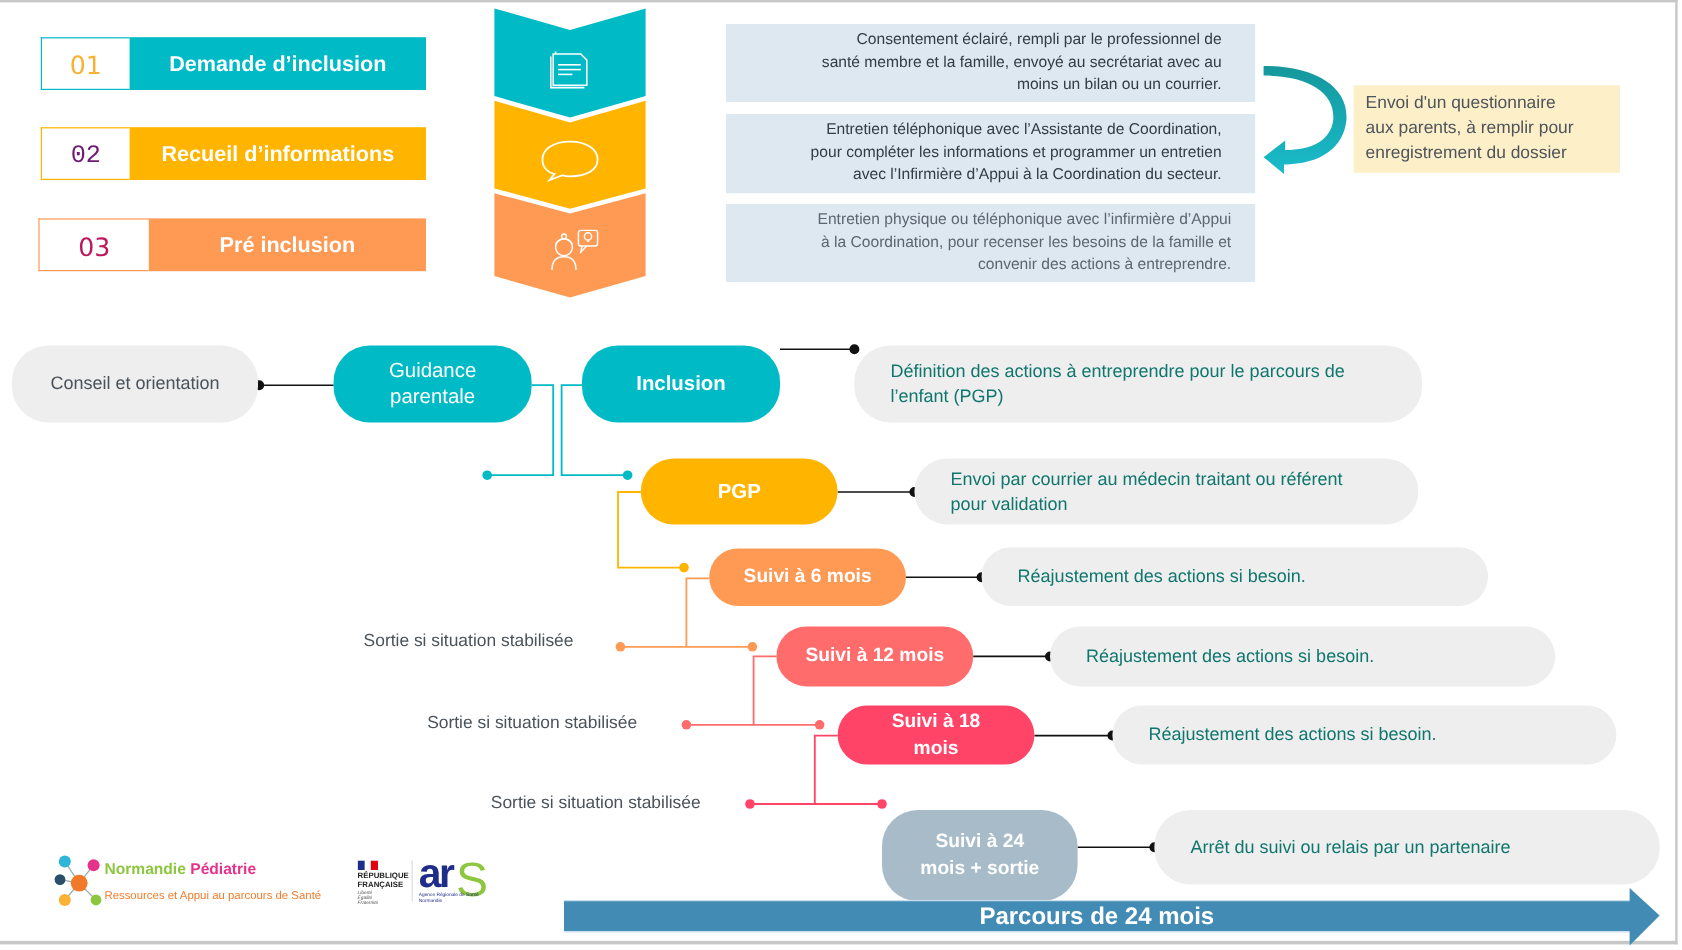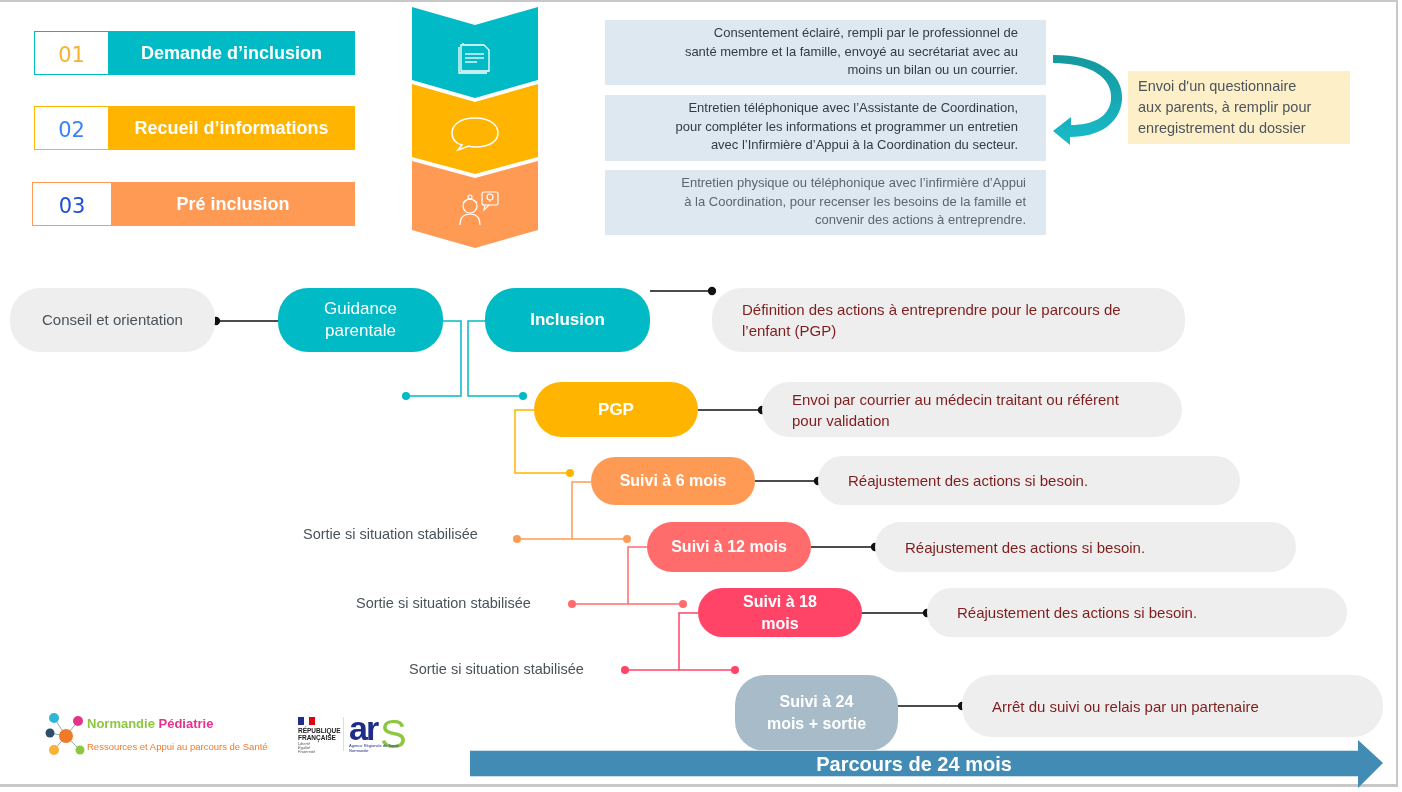--- a/index.html
+++ b/index.html
@@ -46,21 +46,21 @@
   }
 
   
   .pill {
     position: absolute; border-radius: 30px; box-sizing: border-box;
     display: flex; align-items: center; justify-content: center; text-align: center;
     color: #fff; font-size: 16px; font-weight: bold; line-height: 22px;
   }
   .pill.light { font-weight: normal; font-size: 17px; }
   .desc {
-    position: absolute; border-radius: 30px; background: #eeeeee; color: #7f1d1d;
+    position: absolute; border-radius: 30px; background: #eeeeee; color: #0f766e;
     font-size: 15px; line-height: 21px; display: flex; align-items: center;
     box-sizing: border-box; padding-left: 30px; padding-right: 20px;
   }
   .sortie { position: absolute; color: #4a525a; font-size: 14.5px; white-space: nowrap; }
 
   #connectors { position: absolute; left: 0; top: 0; pointer-events: none; }
 
   
   .timeline-label {
     position: absolute; left: 470px; width: 888px; top: 750px; height: 26px;
@@ -79,25 +79,25 @@
 </head>
 <body>
 
 <div class="frame"></div>
 
 <div class="step" style="top:31px;">
   <div class="num" style="border-color:#00bac6;color:#f7b233;">01</div>
   <div class="lbl" style="background:#00bac6;">Demande d’inclusion</div>
 </div>
 <div class="step" style="top:106px;">
-  <div class="num" style="border-color:#ffb500;color:#3b82f6;">02</div>
+  <div class="num" style="border-color:#ffb500;color:#701a75;font-family:Liberation Mono, monospace;">02</div>
   <div class="lbl" style="background:#ffb500;">Recueil d’informations</div>
 </div>
 <div class="step" style="top:182px;left:32px;width:323px;">
-  <div class="num" style="border-color:#ff9a55;color:#1d4ed8;width:79px;">03</div>
+  <div class="num" style="border-color:#ff9a55;color:#be185d;width:92px;">03</div>
   <div class="lbl" style="background:#ff9a55;">Pré inclusion</div>
 </div>
 
 <svg id="chevrons" width="140" height="255">
   <g>
     <polygon points="7,7 70,25 133,7 133,80 70,98 7,80" fill="#00bac6"></polygon>
   </g>
   <g>
     <polygon points="7,84 70,102 133,84 133,157 70,174 7,157" fill="#ffb500"></polygon>
   </g>

